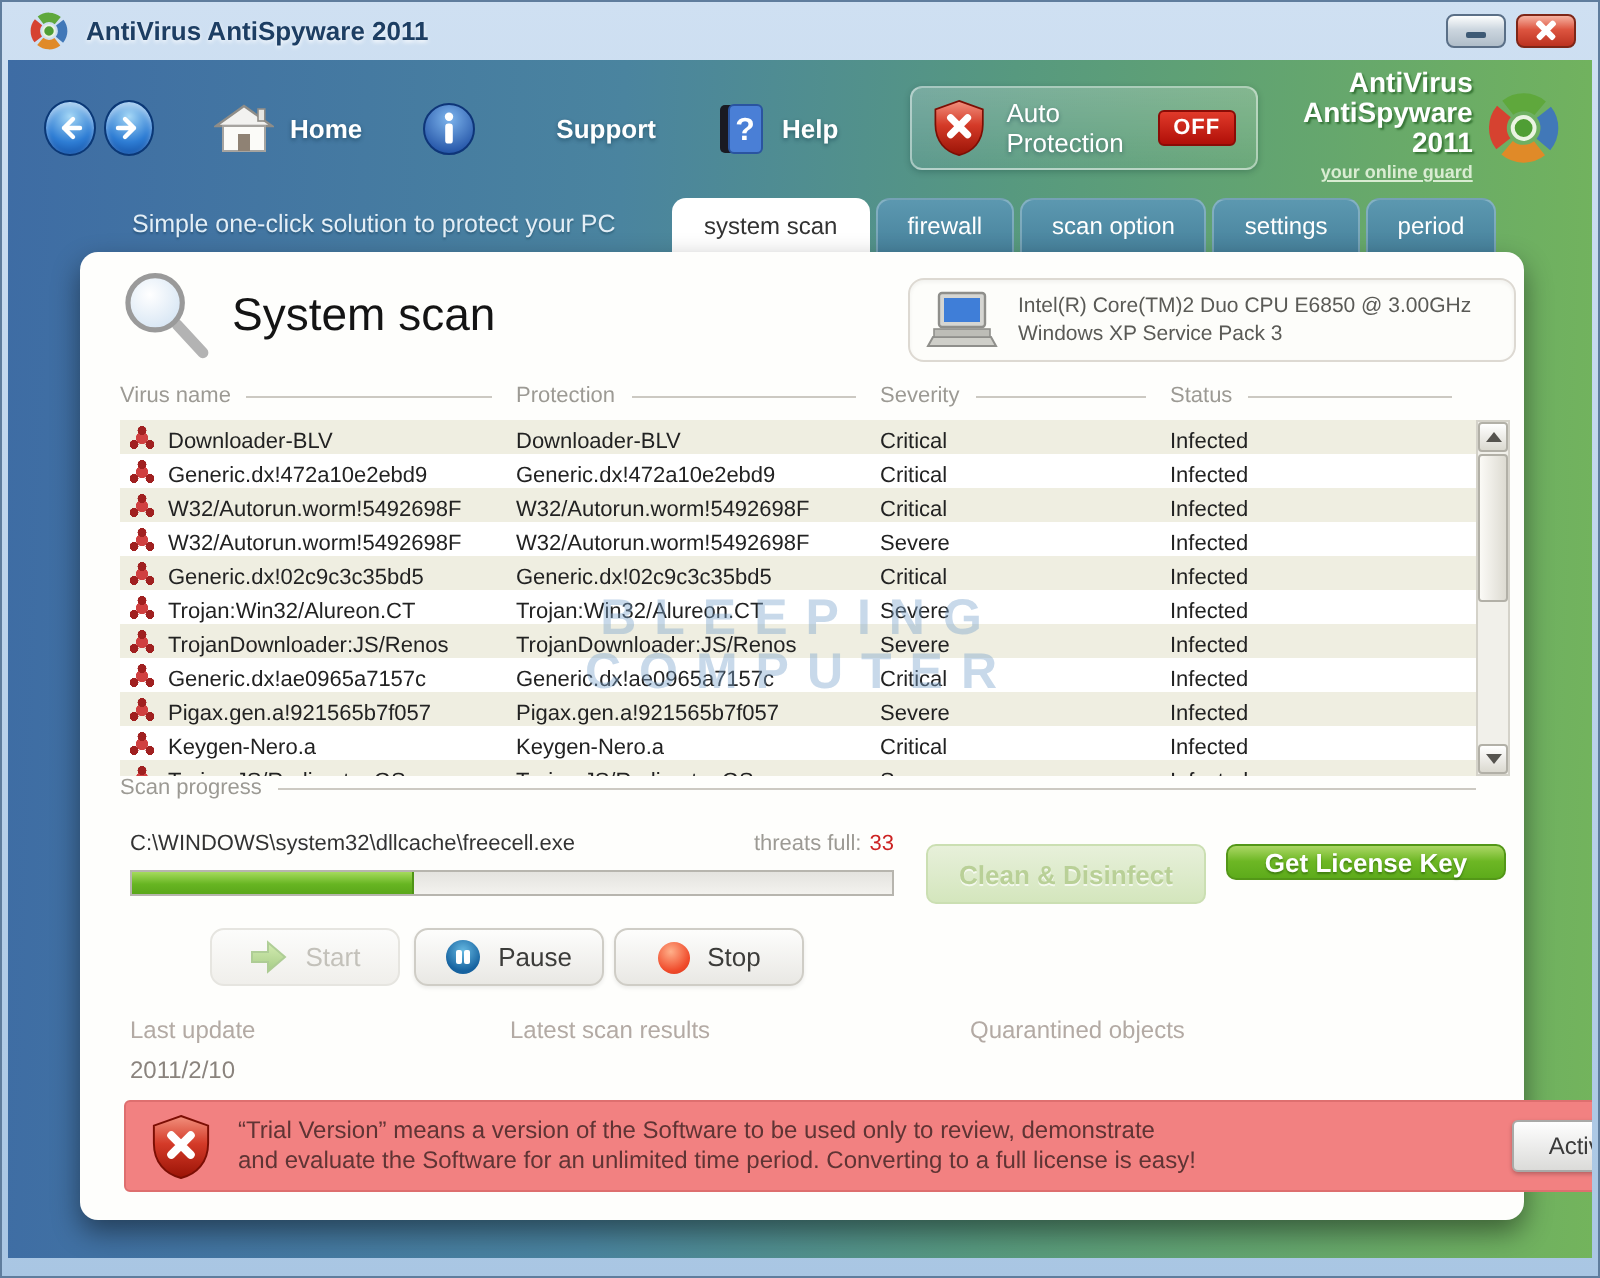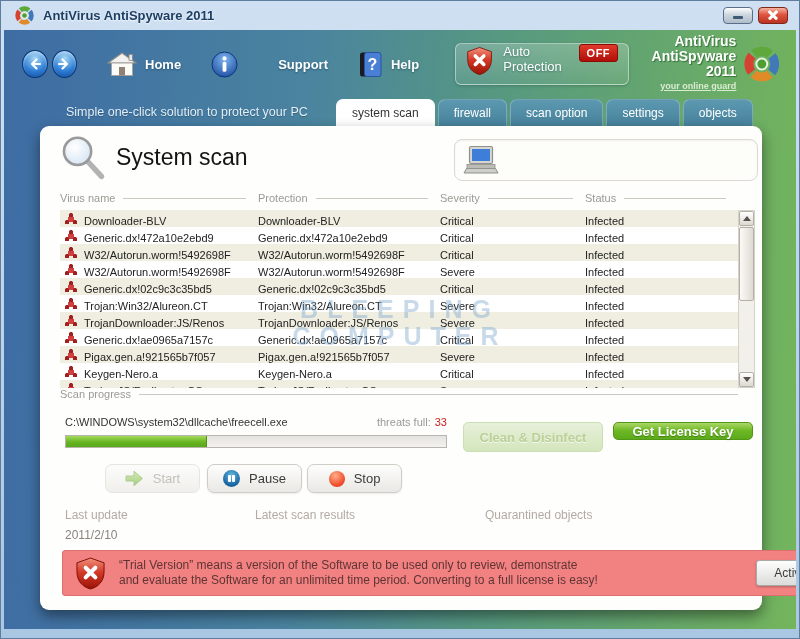--- a/index.html
+++ b/index.html
@@ -34,21 +34,21 @@
     display:flex; align-items:center; padding:0 14px 0 18px; }
   .nav-circle { width:28px; height:28px; border-radius:50%;
     background:radial-gradient(circle at 50% 28%,#a6d8f6,#2e7dd4 58%,#0e479b);
     border:1px solid #0b3876; box-shadow:inset 0 2px 3px rgba(255,255,255,.55);
     display:flex; align-items:center; justify-content:center; margin-right:4px; }
   .nav-group { display:flex; align-items:center; }
   .nav-label { color:#fff; font-weight:bold; font-size:13px; margin-left:8px;
     text-shadow:0 1px 2px rgba(0,40,60,.45); }
 
   .ap-panel { margin-left:36px; width:190px; height:42px; border-radius:6px;
-    display:flex; align-items:flex-start; padding:0 10px;
+    display:flex; align-items:center; padding:0 10px;
     background:linear-gradient(rgba(255,255,255,.22),rgba(255,255,255,.06));
     border:1px solid rgba(255,255,255,.45); box-shadow:0 1px 3px rgba(0,40,40,.25); }
   .ap-label { color:#fff; font-size:13px; margin-left:10px; text-shadow:0 1px 2px rgba(0,40,60,.4); }
   .off-badge { margin-left:auto; background:linear-gradient(#e03a2a,#b00f08);
     border:1px solid #8a0c06; color:#fff; font-size:11px; font-weight:bold;
     padding:2px 7px; border-radius:3px; letter-spacing:.5px; }
 
   .brand { margin-left:auto; display:flex; align-items:center; }
   .brand-text { text-align:right; line-height:15px; margin-right:6px; }
   .brand-l1,.brand-l2 { color:#fff; font-weight:bold; font-size:14px;
@@ -272,21 +272,21 @@
           <div class="tab">
     <span>firewall</span>
   </div>
           <div class="tab">
     <span>scan option</span>
   </div>
           <div class="tab">
     <span>settings</span>
   </div>
           <div class="tab">
-    <span>objects</span>
+    <span>period</span>
   </div>
         </div>
     </div>
 
     <div class="panel">
 
       <svg class="scan-icon" width="50" height="50" viewBox="0 0 46 46">
         <defs>
             <radialGradient id="lens" cx=".4" cy=".35" r=".9">
           <stop offset="0" stop-color="#ffffff"></stop>
@@ -298,20 +298,24 @@
       </svg>
       <div class="scan-title">System scan</div>
 
       <div class="sysinfo">
         <svg width="36" height="30" viewBox="0 0 36 30">
           <rect x="6.5" y="1.5" width="23" height="17" rx="1.5" fill="#d6d6d2" stroke="#8f8f8b" stroke-width="1.2"></rect>
           <rect x="9" y="4" width="18" height="12" fill="#3f7ed8"></rect>
           <path d="M3.5 23.5 L32.5 23.5 L35 28 L1 28 Z" fill="#cfcfc9" stroke="#8f8f8b" stroke-width="1"></path>
           <rect x="4" y="19.5" width="28" height="4" fill="#bdbdb7" stroke="#8f8f8b" stroke-width=".8"></rect>
         </svg>
+        <div class="sysinfo-text">
+          <div>Intel(R) Core(TM)2 Duo CPU E6850 @ 3.00GHz</div>
+          <div>Windows XP Service Pack 3</div>
+        </div>
       </div>
 
       <div class="table-head">
         <div class="th th-name">
             <span>Virus name</span>
             <span class="rule"></span>
           </div>
         <div class="th th-desc">
             <span>Protection</span>
             <span class="rule"></span>

